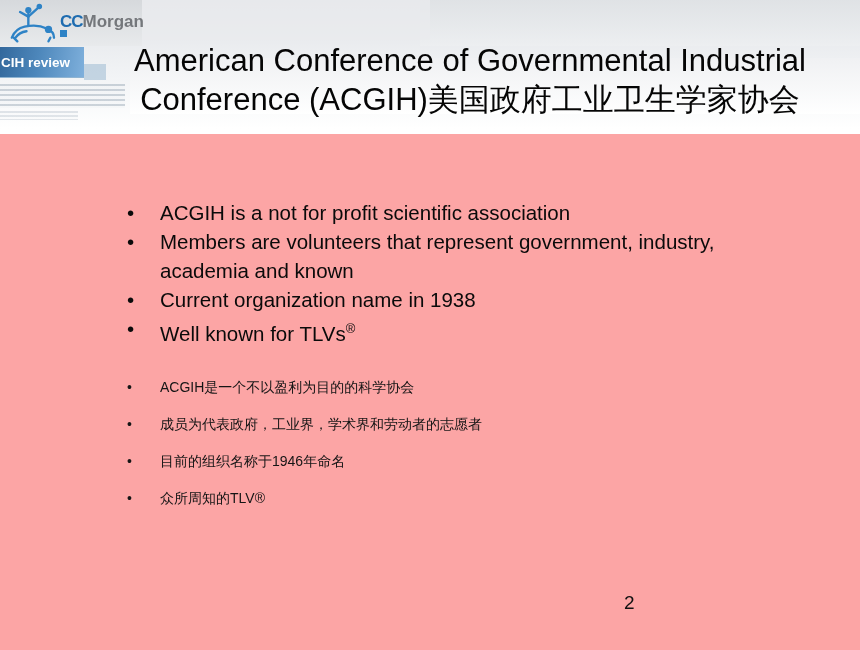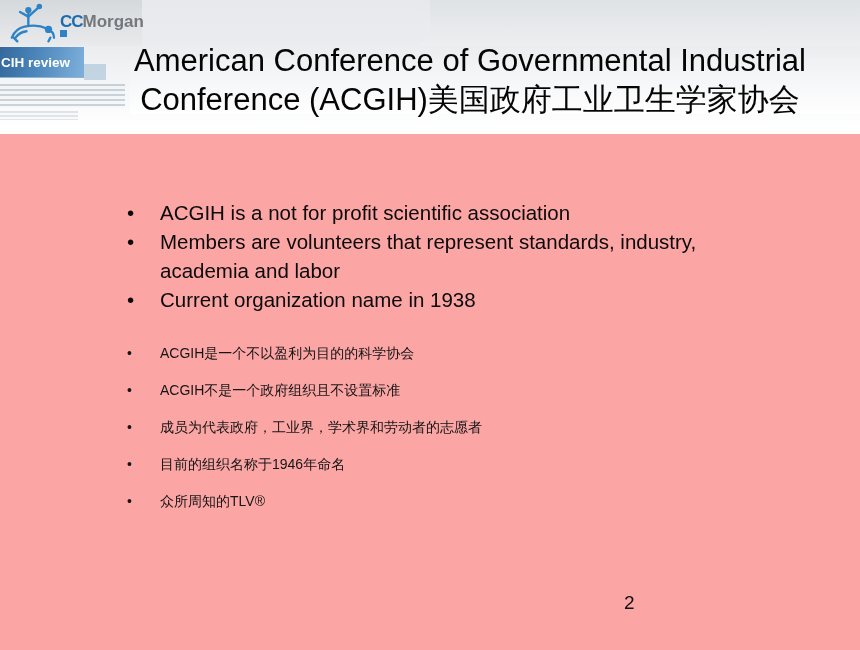--- a/index.html
+++ b/index.html
@@ -98,26 +98,26 @@
   <div class="cih-badge">CIH review</div>
 
   <div class="title">
     <div>American Conference of Governmental Industrial</div>
     <div>Conference (ACGIH)美国政府工业卫生学家协会</div>
   </div>
 
   <div class="content">
     <ul class="bullets bullets-en">
         <li>ACGIH is a not for profit scientific association</li>
-        <li>Members are volunteers that represent standards, industry, academia and labor</li>
+        <li>Members are volunteers that represent government, industry, academia and known</li>
         <li>Current organization name in 1938</li>
+        <li>Well known for TLVs<sup>®</sup></li>
       </ul>
     <ul class="bullets bullets-zh">
         <li>ACGIH是一个不以盈利为目的的科学协会</li>
-        <li>ACGIH不是一个政府组织且不设置标准</li>
         <li>成员为代表政府，工业界，学术界和劳动者的志愿者</li>
         <li>目前的组织名称于1946年命名</li>
         <li>众所周知的TLV®</li>
       </ul>
   </div>
 
   <div class="page-number">2</div>
 
 </div>
 

